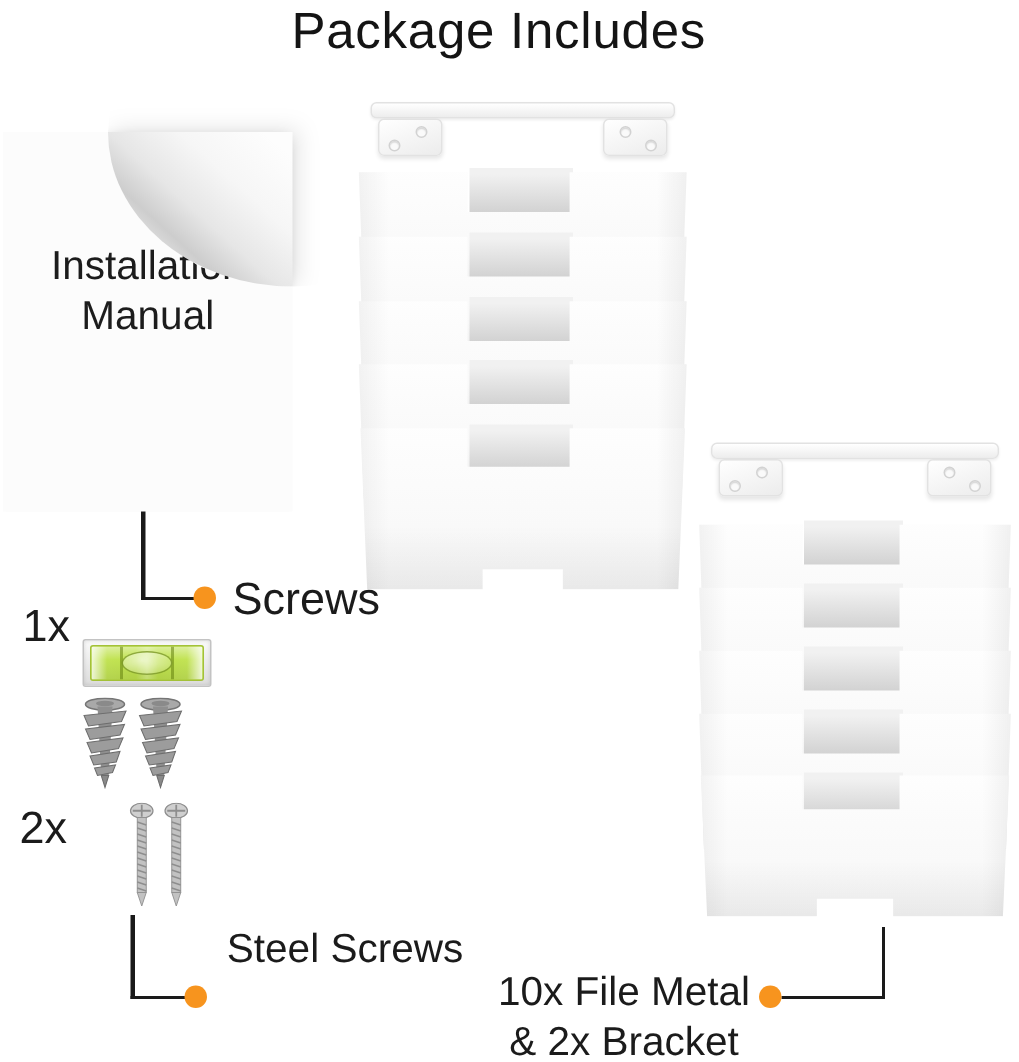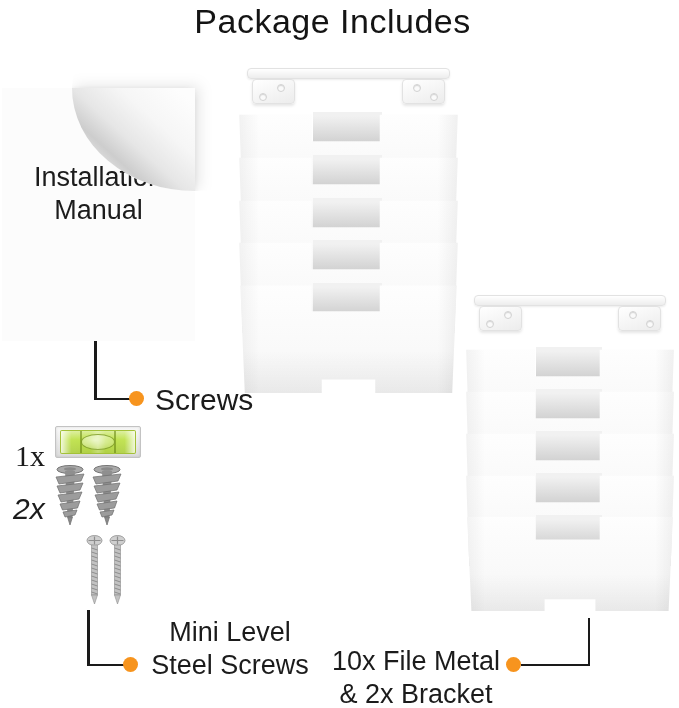--- a/index.html
+++ b/index.html
@@ -75,22 +75,22 @@
   <div class="abs paper">
     <div class="paper-label">Installation Manual</div>
   </div>
   <div class="abs flap"></div>
 
   <div class="abs cline" style="left:94px;top:341px;width:2.5px;height:59px;"></div>
   <div class="abs cline" style="left:94px;top:397.5px;width:36px;height:2.5px;"></div>
   <div class="abs dot" style="left:129px;top:391px;"></div>
   <div class="abs callout-label" style="left:155px;top:383px;">Screws</div>
 
-  <div class="abs count" style="left:15px;top:439px;font-family:Liberation Serif, serif;">1x</div>
-  <div class="abs count" style="left:13px;top:492px;font-style:italic;">2x</div>
+  <div class="abs count" style="left:15px;top:401px;">1x</div>
+  <div class="abs count" style="left:13px;top:536px;">2x</div>
 
   <div class="abs level">
     <div class="vial">
       <div class="vial-sheen"></div>
       <div class="tick" style="left:26%;"></div>
       <div class="tick" style="right:26%;"></div>
       <div class="bubble"></div>
     </div>
   </div>
 
@@ -129,21 +129,20 @@
     <path d="M8.5 1.5 V9.5 M2.5 5.5 H14.5" stroke="#8e8e8e" stroke-width="1.2" fill="none"></path>
     <rect x="5.5" y="10" width="6" height="50" fill="#c2c2c2" stroke="#8e8e8e" stroke-width="0.6"></rect>
     <path d="M5.5 13 L11.5 15 M5.5 17 L11.5 19 M5.5 21 L11.5 23 M5.5 25 L11.5 27 M5.5 29 L11.5 31 M5.5 33 L11.5 35 M5.5 37 L11.5 39 M5.5 41 L11.5 43 M5.5 45 L11.5 47 M5.5 49 L11.5 51 M5.5 53 L11.5 55 M5.5 57 L11.5 59" stroke="#8e8e8e" stroke-width="1" fill="none"></path>
     <polygon points="5.5,60 11.5,60 8.5,69" fill="#c2c2c2" stroke="#8e8e8e" stroke-width="0.6"></polygon>
   </svg>
 
   <div class="abs cline" style="left:87px;top:610px;width:2.5px;height:56px;"></div>
   <div class="abs cline" style="left:87px;top:663.5px;width:38px;height:2.5px;"></div>
   <div class="abs dot" style="left:123px;top:657px;"></div>
   <div class="abs label-block" style="left:135px;top:616px;width:190px;">
-    <div>Mini Level</div>
     <div>Steel Screws</div>
   </div>
 
   <div class="abs unit" style="left:237px;top:66px;width:223px;height:327px;">
     <div>
       <div class="bar"></div>
       <div class="plate pl">
         <div class="hole" style="left:24px;top:4px;"></div>
         <div class="hole" style="left:6px;top:13px;"></div>
       </div>

